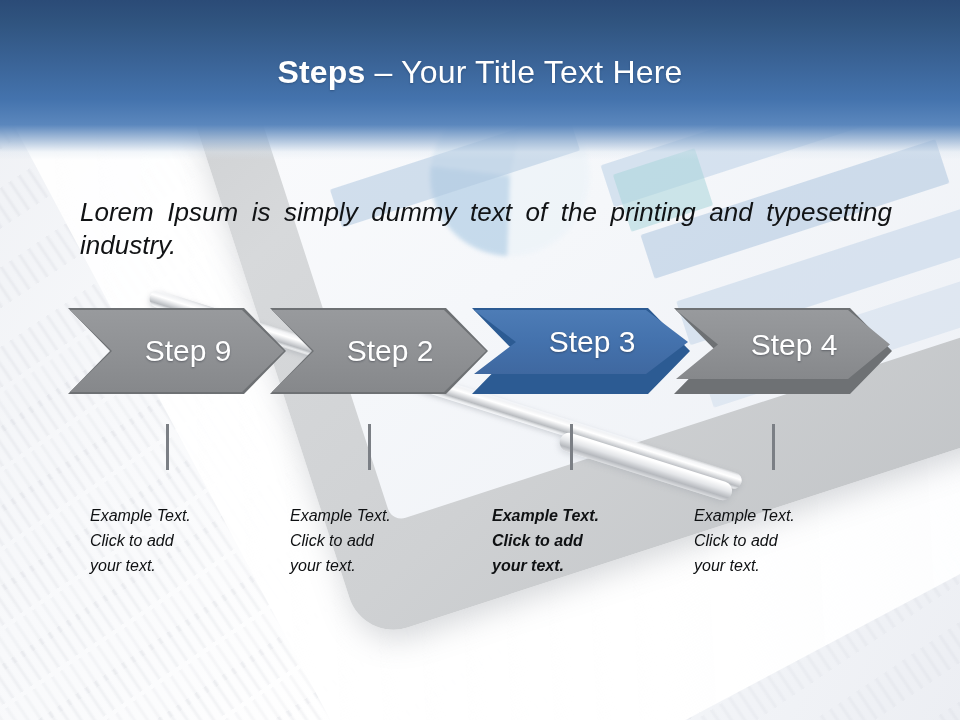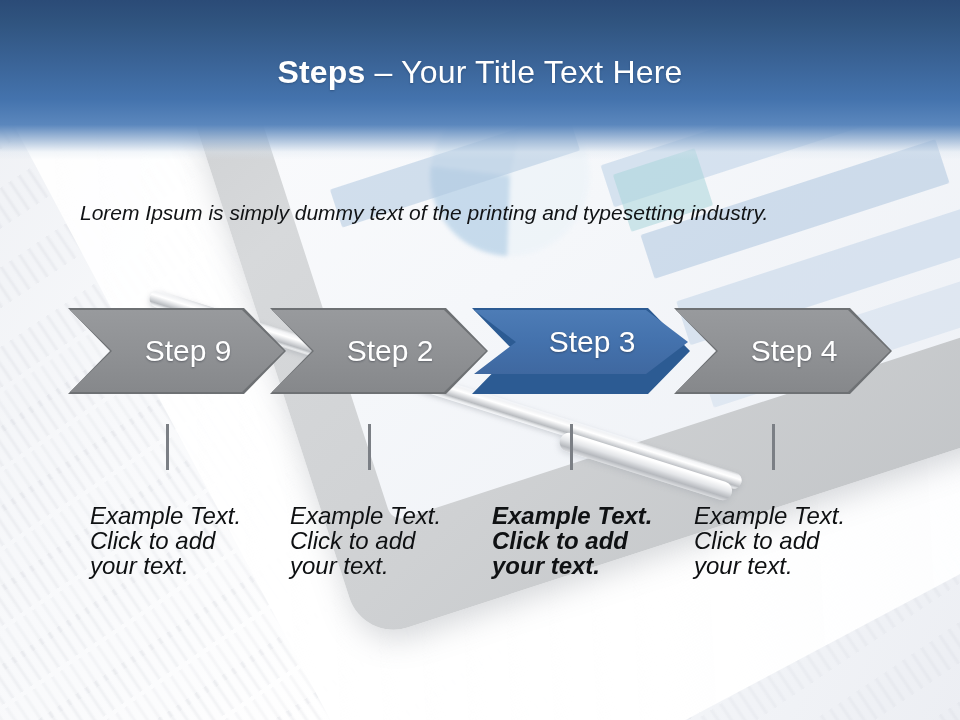--- a/index.html
+++ b/index.html
@@ -200,21 +200,21 @@
   }
   .slide-title .t-bold { font-weight: bold; }
   .slide-title .t-rest { font-weight: normal; }
 
   
   .body-text {
     position: absolute;
     left: 80px;
     top: 196px;
     width: 812px;
-    font-size: 21px;
+    font-size: 26px;
     line-height: 33px;
     font-style: italic;
     color: #111315;
     text-align: justify;
     text-justify: inter-word;
   }
 
   
   .chevron-row {
     position: absolute;
@@ -251,21 +251,21 @@
     height: 46px;
     background: #7b7f85;
     top: 424px;
   }
 
   
   .caption {
     position: absolute;
     top: 503px;
     width: 180px;
-    font-size: 24px;
+    font-size: 16px;
     line-height: 25px;
     font-style: italic;
     color: #0f1113;
   }
   .caption.bold { font-weight: bold; }
 </style>
 </head>
 <body>
 
 <div id="slide">
@@ -305,21 +305,21 @@
       </div>
       <div class="chev" style="left: 270px; background: rgb(110, 113, 116);"></div>
       <div class="chev" style="left: 272px; top: 2px; width: 214px; height: 82px; clip-path: polygon(0px 0px, 172px 0px, 214px 50%, 172px 100%, 0px 100%, 42px 50%); background: linear-gradient(rgb(152, 154, 157) 0%, rgb(144, 146, 149) 48%, rgb(134, 136, 139) 100%); justify-content: center;">
         <span class="chev-label">Step 2</span>
       </div>
       <div class="chev" style="left: 472px; background: rgb(44, 91, 147);"></div>
       <div class="chev" style="left: 474px; top: 2px; width: 214px; height: 64px; clip-path: polygon(0px 0px, 172px 0px, 214px 50%, 172px 100%, 0px 100%, 42px 50%); background: linear-gradient(rgb(77, 124, 182) 0%, rgb(68, 114, 173) 48%, rgb(63, 104, 160) 100%);">
         <span class="chev-label">Step 3</span>
       </div>
       <div class="chev" style="left: 674px; background: rgb(110, 113, 116);"></div>
-      <div class="chev" style="left: 676px; top: 2px; width: 214px; height: 82px; clip-path: polygon(0px 0px, 172px 0px, 214px 50%, 172px 100%, 0px 100%, 42px 50%); background: linear-gradient(rgb(152, 154, 157) 0%, rgb(144, 146, 149) 48%, rgb(134, 136, 139) 100%);">
+      <div class="chev" style="left: 676px; top: 2px; width: 214px; height: 69px; clip-path: polygon(0px 0px, 172px 0px, 214px 50%, 172px 100%, 0px 100%, 42px 50%); background: linear-gradient(rgb(152, 154, 157) 0%, rgb(144, 146, 149) 48%, rgb(134, 136, 139) 100%);">
         <span class="chev-label">Step 4</span>
       </div>
     </div>
 
   <div id="ticks-layer">
       <div class="tick" style="left: 166px; background: rgb(123, 127, 133);"></div>
       <div class="tick" style="left: 368px; background: rgb(123, 127, 133);"></div>
       <div class="tick" style="left: 570px; background: rgb(123, 127, 133);"></div>
       <div class="tick" style="left: 772px; background: rgb(123, 127, 133);"></div>
     </div>

